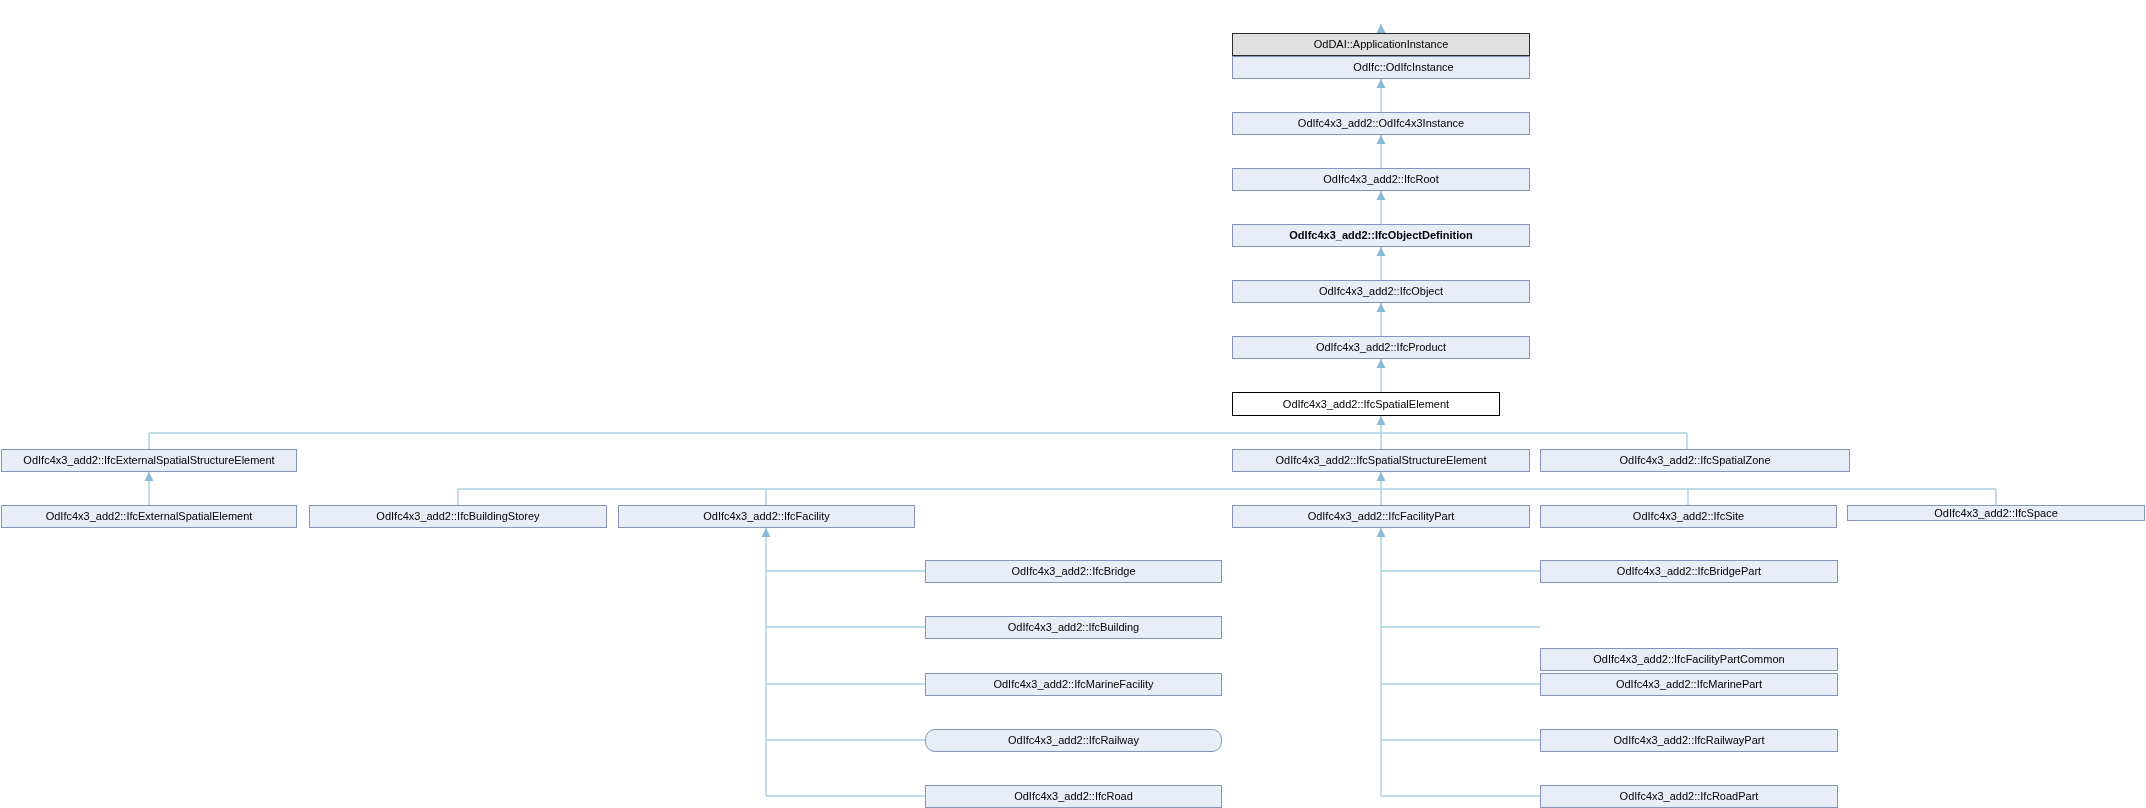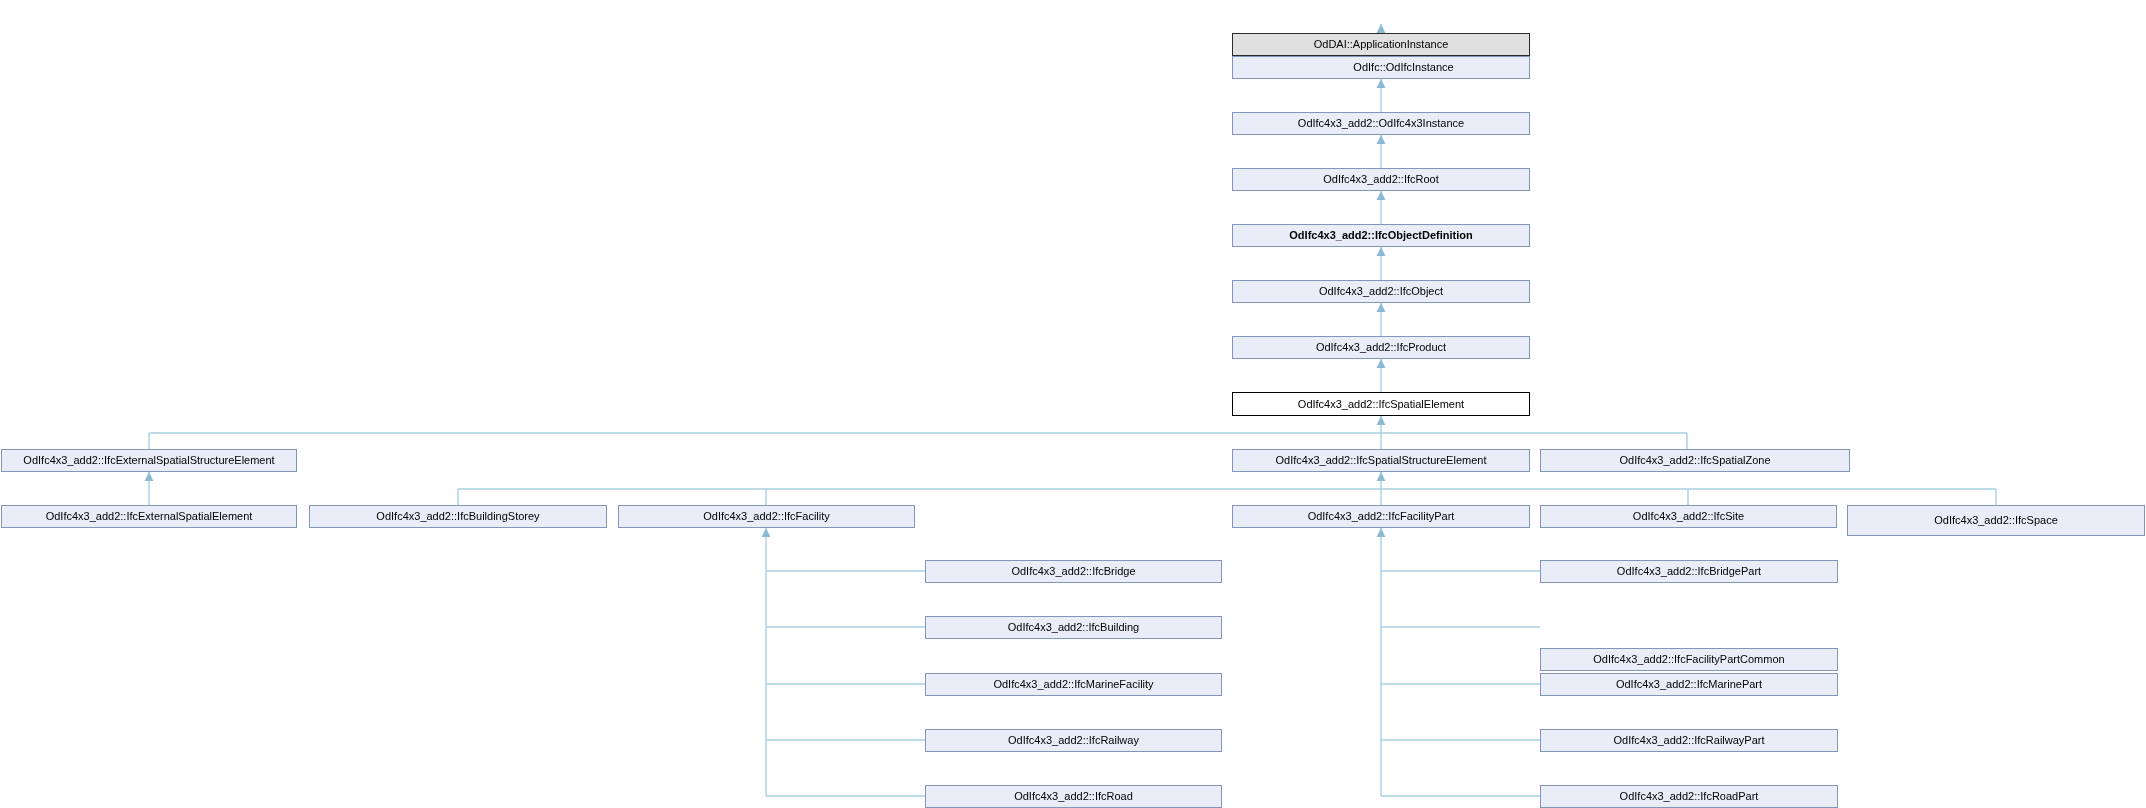--- a/index.html
+++ b/index.html
@@ -99,34 +99,34 @@
       <polygon points="1381,528 1376.5,537 1385.5,537" fill="#8cb9d6"></polygon>
     </svg>
   <div id="nodes-layer">
       <div class="node gray" style="left: 1232px; top: 1px; width: 298px; height: 23px;">OdDAI::ApplicationInstance</div>
       <div class="node blue" style="left: 1232px; top: 56px; width: 298px; height: 23px; padding-left: 45px;">OdIfc::OdIfcInstance</div>
       <div class="node blue" style="left: 1232px; top: 112px; width: 298px; height: 23px;">OdIfc4x3_add2::OdIfc4x3Instance</div>
       <div class="node blue" style="left: 1232px; top: 168px; width: 298px; height: 23px;">OdIfc4x3_add2::IfcRoot</div>
       <div class="node blue" style="left: 1232px; top: 224px; width: 298px; height: 23px; font-weight: bold;">OdIfc4x3_add2::IfcObjectDefinition</div>
       <div class="node blue" style="left: 1232px; top: 280px; width: 298px; height: 23px;">OdIfc4x3_add2::IfcObject</div>
       <div class="node blue" style="left: 1232px; top: 336px; width: 298px; height: 23px;">OdIfc4x3_add2::IfcProduct</div>
-      <div class="node current" style="left: 1232px; top: 392px; width: 298px; height: 24px;">OdIfc4x3_add2::IfcSpatialElement</div>
+      <div class="node current" style="left: 1232px; top: 392px; width: 268px; height: 24px;">OdIfc4x3_add2::IfcSpatialElement</div>
       <div class="node blue" style="left: 1px; top: 449px; width: 296px; height: 23px;">OdIfc4x3_add2::IfcExternalSpatialStructureElement</div>
       <div class="node blue" style="left: 1232px; top: 449px; width: 298px; height: 23px;">OdIfc4x3_add2::IfcSpatialStructureElement</div>
       <div class="node blue" style="left: 1540px; top: 449px; width: 310px; height: 23px;">OdIfc4x3_add2::IfcSpatialZone</div>
       <div class="node blue" style="left: 1px; top: 505px; width: 296px; height: 23px;">OdIfc4x3_add2::IfcExternalSpatialElement</div>
       <div class="node blue" style="left: 309px; top: 505px; width: 298px; height: 23px;">OdIfc4x3_add2::IfcBuildingStorey</div>
       <div class="node blue" style="left: 618px; top: 505px; width: 297px; height: 23px;">OdIfc4x3_add2::IfcFacility</div>
       <div class="node blue" style="left: 1232px; top: 505px; width: 298px; height: 23px;">OdIfc4x3_add2::IfcFacilityPart</div>
       <div class="node blue" style="left: 1540px; top: 505px; width: 297px; height: 23px;">OdIfc4x3_add2::IfcSite</div>
-      <div class="node blue" style="left: 1847px; top: 505px; width: 298px; height: 31px;">OdIfc4x3_add2::IfcSpace</div>
+      <div class="node blue" style="left: 1847px; top: 505px; width: 298px; height: 16px;">OdIfc4x3_add2::IfcSpace</div>
       <div class="node blue" style="left: 925px; top: 560px; width: 297px; height: 23px;">OdIfc4x3_add2::IfcBridge</div>
       <div class="node blue" style="left: 925px; top: 616px; width: 297px; height: 23px;">OdIfc4x3_add2::IfcBuilding</div>
       <div class="node blue" style="left: 925px; top: 673px; width: 297px; height: 23px;">OdIfc4x3_add2::IfcMarineFacility</div>
-      <div class="node blue" style="left: 925px; top: 729px; width: 297px; height: 23px;">OdIfc4x3_add2::IfcRailway</div>
+      <div class="node blue" style="left: 925px; top: 729px; width: 297px; height: 23px; border-radius: 10px;">OdIfc4x3_add2::IfcRailway</div>
       <div class="node blue" style="left: 925px; top: 785px; width: 297px; height: 23px;">OdIfc4x3_add2::IfcRoad</div>
       <div class="node blue" style="left: 1540px; top: 560px; width: 298px; height: 23px;">OdIfc4x3_add2::IfcBridgePart</div>
       <div class="node blue" style="left: 1540px; top: 648px; width: 298px; height: 23px;">OdIfc4x3_add2::IfcFacilityPartCommon</div>
       <div class="node blue" style="left: 1540px; top: 673px; width: 298px; height: 23px;">OdIfc4x3_add2::IfcMarinePart</div>
       <div class="node blue" style="left: 1540px; top: 729px; width: 298px; height: 23px;">OdIfc4x3_add2::IfcRailwayPart</div>
       <div class="node blue" style="left: 1540px; top: 785px; width: 298px; height: 23px;">OdIfc4x3_add2::IfcRoadPart</div>
     </div>
 </div>
 
 </body></html>

